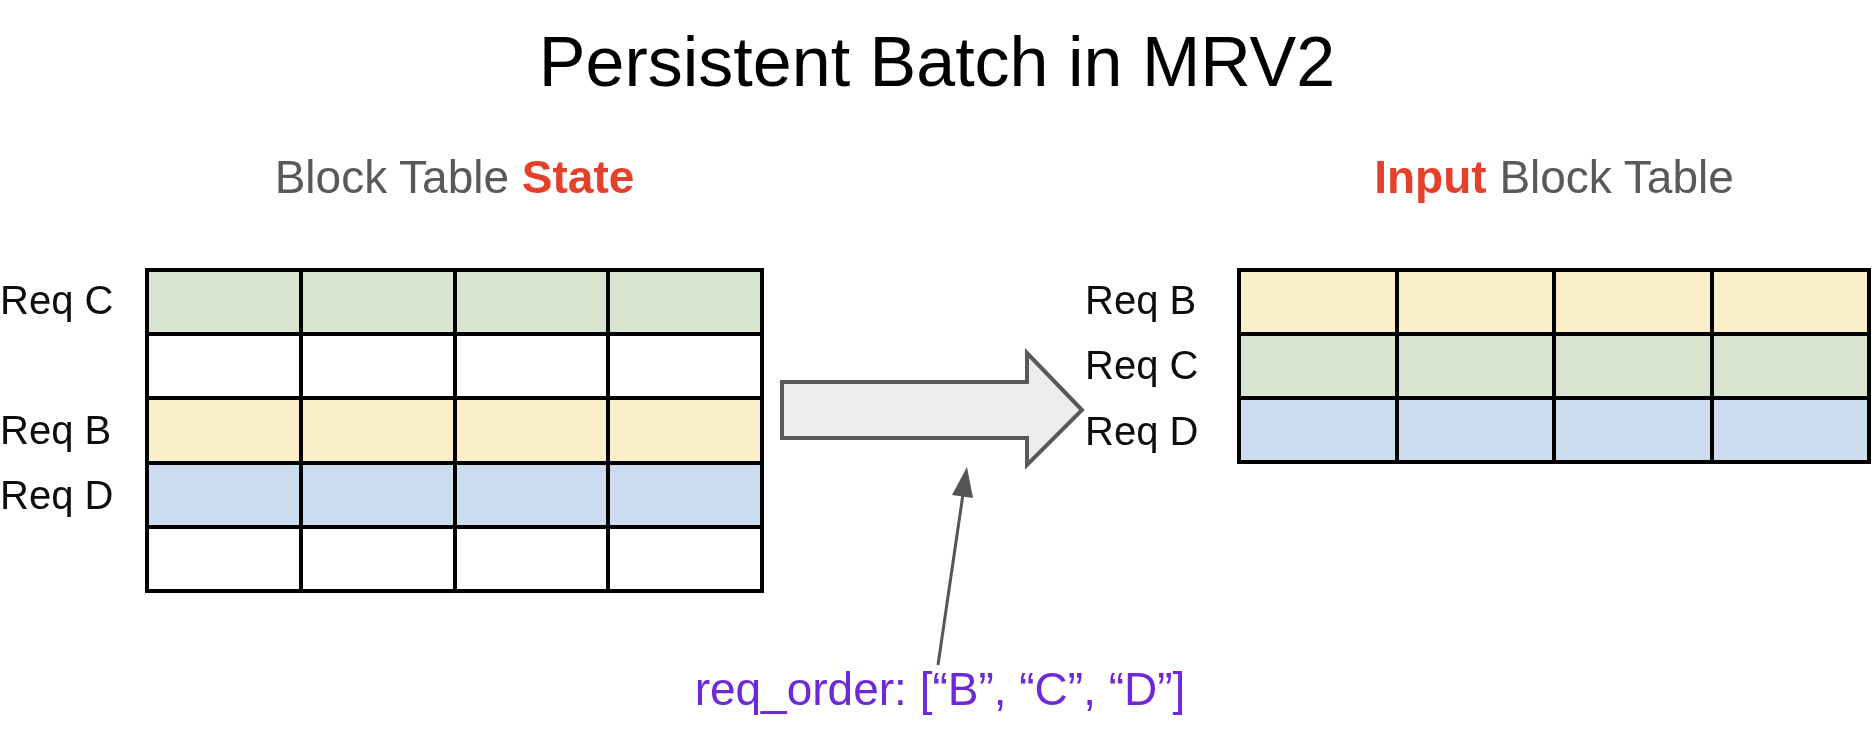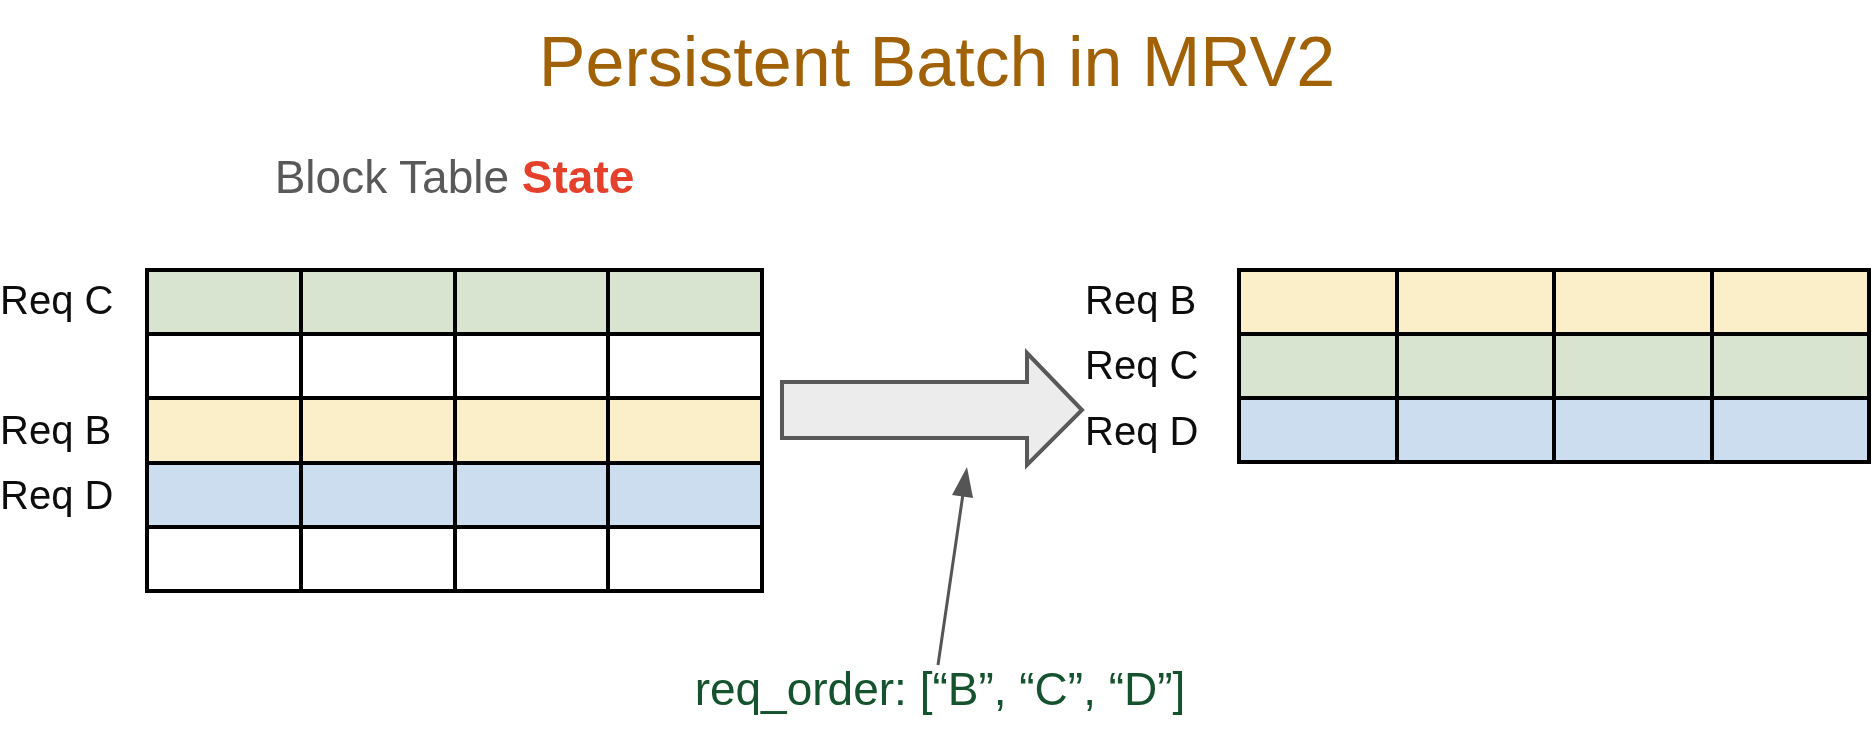--- a/index.html
+++ b/index.html
@@ -7,21 +7,21 @@
     position:relative;
     width:1874px;height:736px;
     background:#ffffff;
     font-family:"Liberation Sans", sans-serif;
     overflow:hidden;
   }
   .title{
     position:absolute;left:0;top:22px;width:100%;
     text-align:center;
     font-size:70px;line-height:1.15;
-    color:#a16207;
+    color:#000000;
   }
   .heading{
     position:absolute;top:150px;height:56px;
     text-align:center;
     font-size:46px;line-height:1.2;
     color:#595959;
     white-space:pre;
   }
   .heading-left{left:145px;width:619px;}
   .heading-right{left:1237px;width:634px;}
@@ -44,36 +44,37 @@
   .lab-right{left:1085px;width:120px;}
   .gather-label{
     position:absolute;left:782px;top:383px;width:245px;height:55px;
     display:flex;align-items:center;justify-content:center;
     font-size:50px;color:#111;
   }
   .annotation{
     position:absolute;left:600px;top:662px;width:680px;
     text-align:center;
     font-size:46px;line-height:1.2;
-    color:#14532d;
+    color:#6d28d9;
     white-space:pre;
   }
   svg{position:absolute;display:block;}
   .svg-gather{left:775px;top:345px;}
   .svg-pointer{left:915px;top:450px;}
 </style>
 </head>
 <body>
 
 <div class="stage">
 
   <div class="title">Persistent Batch in MRV2</div>
 
   <div class="heading heading-left"><span>Block Table </span><span class="hl">State</span></div>
 
+  <div class="heading heading-right"><span class="hl">Input</span><span> Block Table</span></div>
 
   <div class="rlabel lab-left" style="top:268px">Req C</div>
   <div class="rlabel lab-left" style="top:398px">Req B</div>
   <div class="rlabel lab-left" style="top:463px">Req D</div>
 
   <div class="rlabel lab-right" style="top:268px">Req B</div>
   <div class="rlabel lab-right" style="top:333px">Req C</div>
   <div class="rlabel lab-right" style="top:399px">Req D</div>
 
   <div class="grid grid-left" style="grid-template-columns: repeat(4, 1fr); grid-template-rows: repeat(5, 1fr);">

